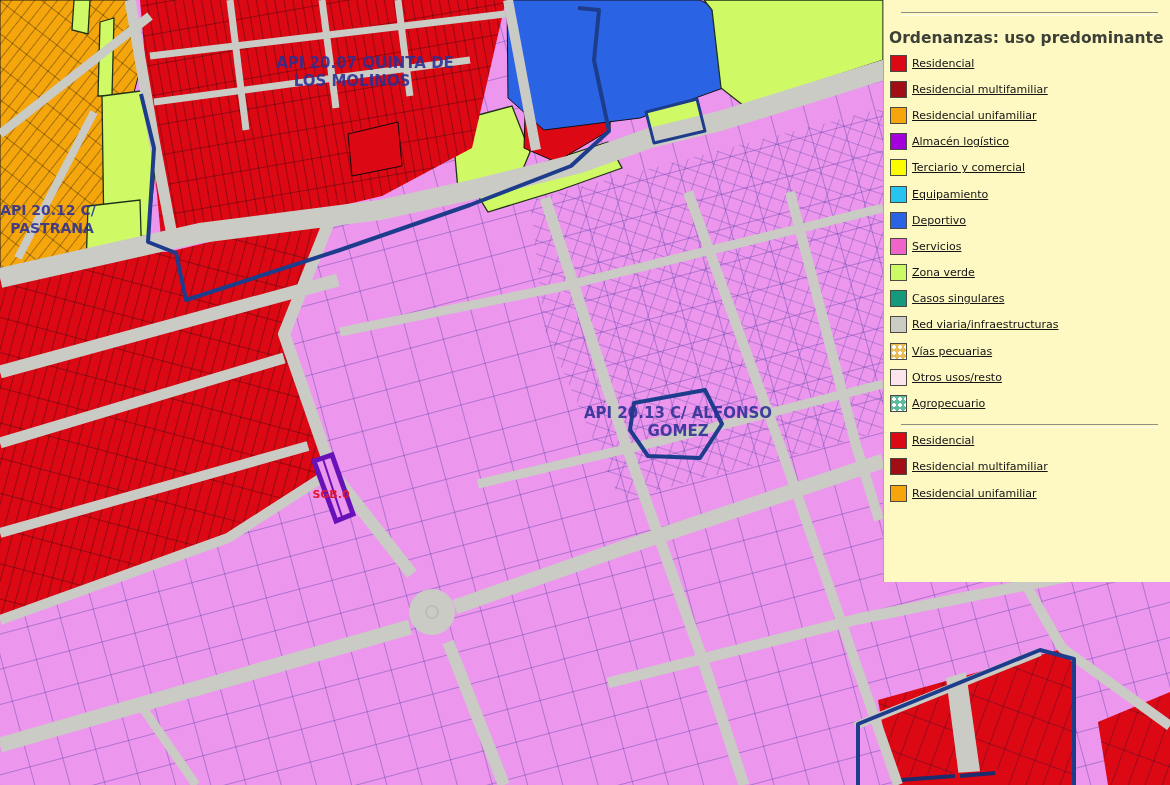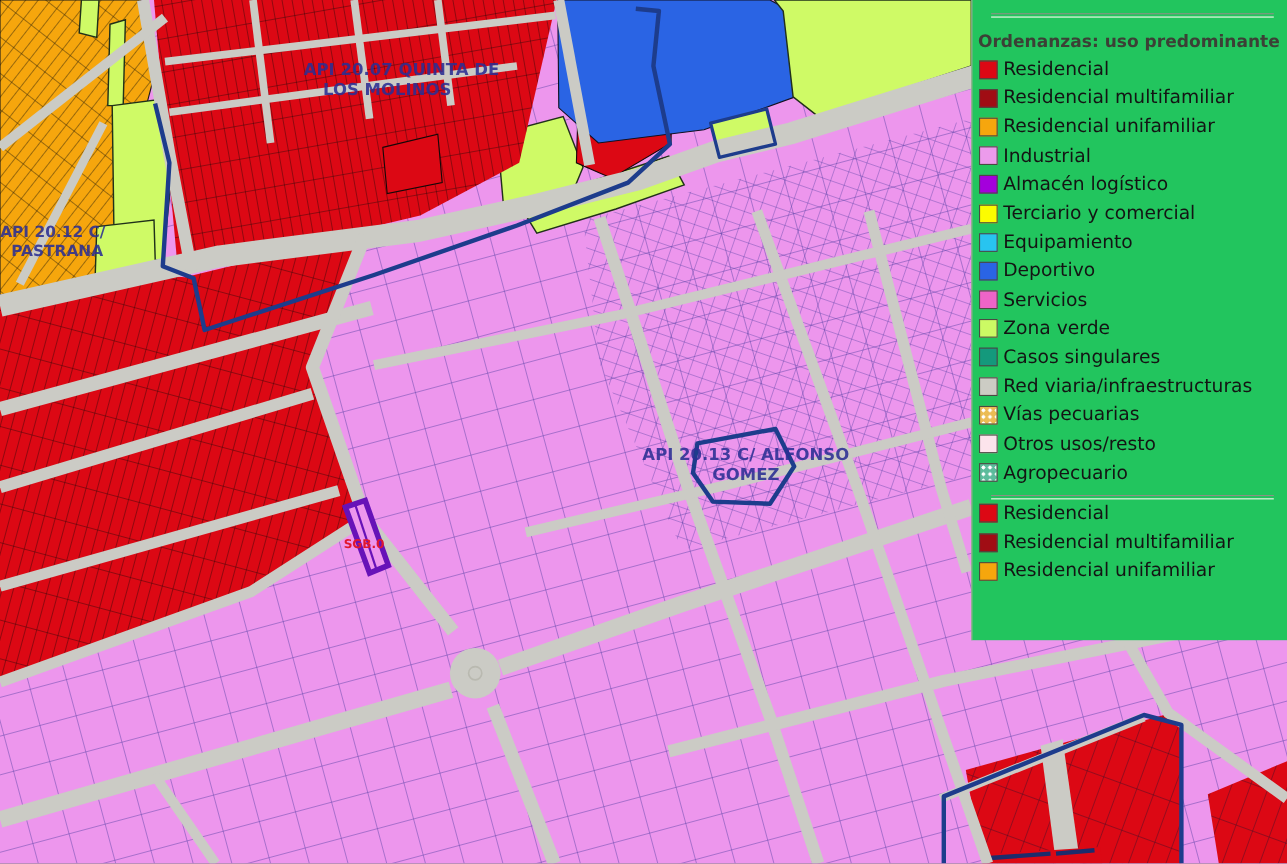--- a/index.html
+++ b/index.html
@@ -2,32 +2,32 @@
 <html><head>
 <meta charset="utf-8">
 <style>
   html,body{margin:0;padding:0;background:#888;}
   #stage{position:relative;width:1170px;height:785px;overflow:hidden;background:#ED96ED;
          font-family:"DejaVu Sans","Liberation Sans",sans-serif;}
   #mapsvg{position:absolute;left:0;top:0;}
   .maplabel{font-family:"DejaVu Sans","Liberation Sans",sans-serif;font-weight:bold;}
   
   .legend{position:absolute;left:883px;top:0;width:287px;height:582px;overflow:hidden;
-          background:#22c55e;border-left:1px solid #A9AB9A;box-sizing:border-box;}
+          background:#fef9c3;border-left:1px solid #A9AB9A;box-sizing:border-box;}
   .ldiv{height:2px;margin:0 12px 0 17px;border-top:1px solid #8E9085;border-bottom:1px solid #FBFBEF;}
   .ldiv.first{margin-top:12px;}
   .ldiv.second{margin-top:7px;}
   .ltitle{font-size:15.5px;font-weight:bold;color:#3C4036;margin:13px 0 3px 5px;white-space:nowrap;}
   .lrows{}
   .lrow{display:flex;align-items:center;height:26.2px;padding-left:6px;}
   .sw{width:17px;height:17px;border:1px solid #4A4A42;margin-right:5px;flex:none;box-sizing:border-box;}
   .sw.dots{background-image:radial-gradient(circle,#ffffff 1.6px,rgba(255,255,255,0) 1.9px);
            background-size:6px 6px;}
   .sw.nodata{border:2px solid #4C7CD4;background:#fff;}
-  .lrow .ltxt{font-size:17px;color:#141414;white-space:nowrap;}
+  .lrow .ltxt{font-size:11px;color:#141414;white-space:nowrap;text-decoration:underline;}
 </style>
 </head>
 <body>
 
 <div id="stage">
 
   <svg id="mapsvg" width="1170" height="785" viewBox="0 0 1170 785">
     <defs>
 
       <pattern id="pvio" width="34" height="34" patternUnits="userSpaceOnUse" patternTransform="rotate(-15)">
@@ -161,24 +161,20 @@
         </div>
         <div class="lrow">
           <div class="sw" style="background-color: rgb(160, 13, 20);"></div>
           <span class="ltxt">Residencial multifamiliar</span>
         </div>
         <div class="lrow">
           <div class="sw" style="background-color: rgb(246, 166, 13);"></div>
           <span class="ltxt">Residencial unifamiliar</span>
         </div>
         <div class="lrow">
-          <div class="sw" style="background-color: rgb(236, 155, 236);"></div>
-          <span class="ltxt">Industrial</span>
-        </div>
-        <div class="lrow">
           <div class="sw" style="background-color: rgb(164, 0, 220);"></div>
           <span class="ltxt">Almacén logístico</span>
         </div>
         <div class="lrow">
           <div class="sw" style="background-color: rgb(252, 252, 0);"></div>
           <span class="ltxt">Terciario y comercial</span>
         </div>
         <div class="lrow">
           <div class="sw" style="background-color: rgb(40, 196, 240);"></div>
           <span class="ltxt">Equipamiento</span>

